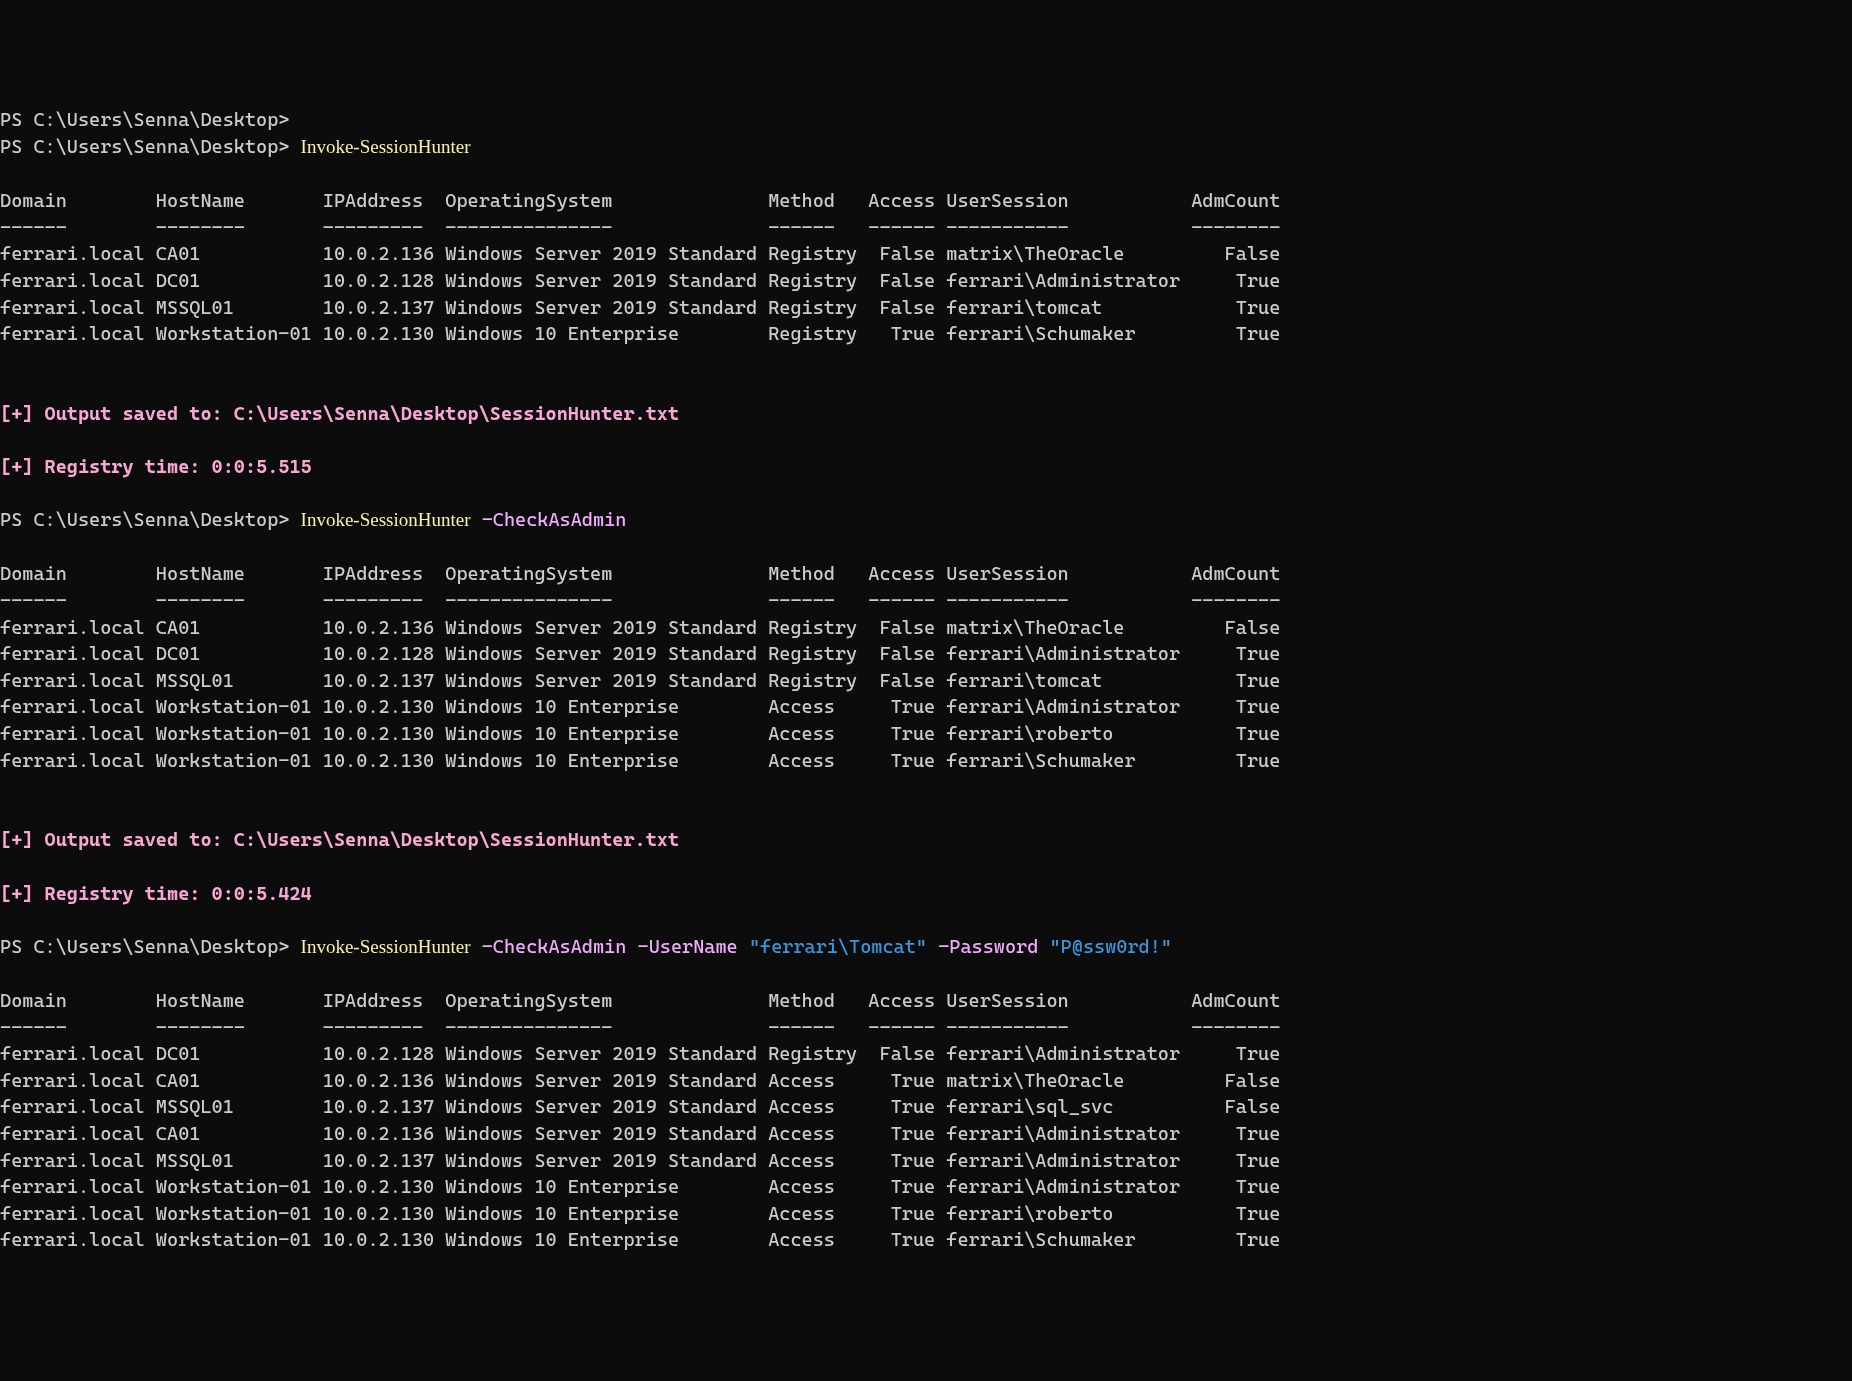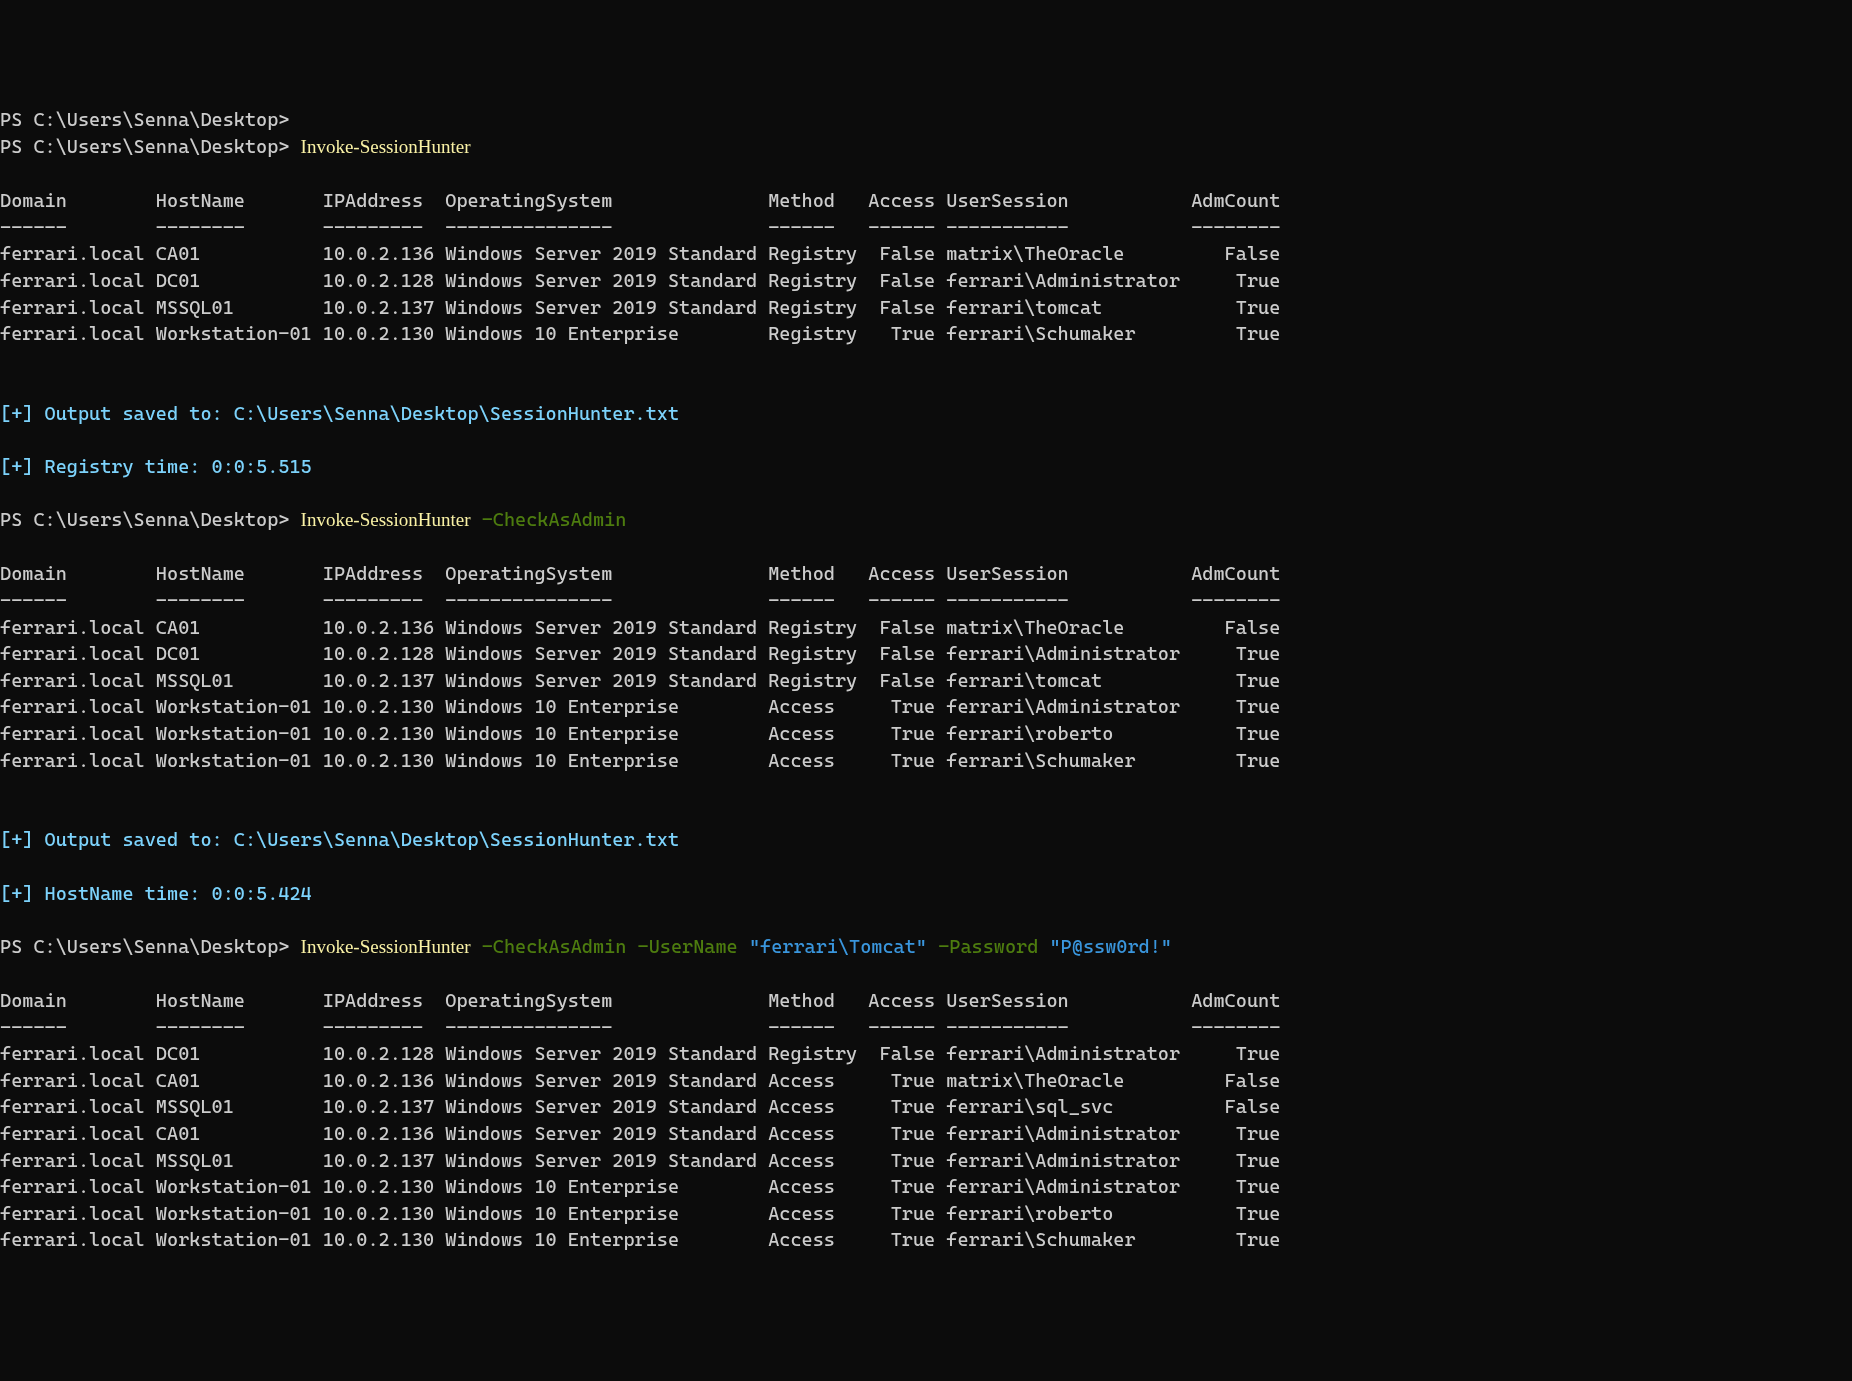--- a/index.html
+++ b/index.html
@@ -21,30 +21,31 @@
       padding: 0;
     }
     .prompt-prefix {
       color: #cccccc;
     }
     .command {
       color: #f9f1a5;
       font-family: Liberation Serif, serif;
     }
     .param {
-      color: #4d7c0f;
+      color: #f0abfc;
     }
     .string {
       color: #3a96dd;
     }
     .truncated {
       color: #cccccc;
     }
     .info-line {
-      color: #7dd3fc;
+      color: #f9a8d4;
+      font-weight: bold;
     }
   </style>
 </head>
 <body>
 
 
 
 <div class="terminal"><span class="truncated">PS C:\Users\Senna\Desktop&gt;</span>
 <span class="prompt-prefix">PS C:\Users\Senna\Desktop&gt;</span> <span class="command">Invoke-SessionHunter</span>
 
@@ -67,21 +68,21 @@
 <span id="body2">ferrari.local CA01           10.0.2.136 Windows Server 2019 Standard Registry  False matrix\TheOracle         False
 ferrari.local DC01           10.0.2.128 Windows Server 2019 Standard Registry  False ferrari\Administrator     True
 ferrari.local MSSQL01        10.0.2.137 Windows Server 2019 Standard Registry  False ferrari\tomcat            True
 ferrari.local Workstation-01 10.0.2.130 Windows 10 Enterprise        Access     True ferrari\Administrator     True
 ferrari.local Workstation-01 10.0.2.130 Windows 10 Enterprise        Access     True ferrari\roberto           True
 ferrari.local Workstation-01 10.0.2.130 Windows 10 Enterprise        Access     True ferrari\Schumaker         True</span>
 
 
 <span class="info-line">[+] Output saved to: C:\Users\Senna\Desktop\SessionHunter.txt</span>
 
-<span class="info-line">[+] HostName time: 0:0:5.424</span>
+<span class="info-line">[+] Registry time: 0:0:5.424</span>
 
 <span class="prompt-prefix">PS C:\Users\Senna\Desktop&gt;</span> <span class="command">Invoke-SessionHunter</span> <span class="param">-CheckAsAdmin</span> <span class="param">-UserName</span> <span class="string">"ferrari\Tomcat"</span> <span class="param">-Password</span> <span class="string">"P@ssw0rd!"</span>
 
 <span id="header3">Domain        HostName       IPAddress  OperatingSystem              Method   Access UserSession           AdmCount</span>
 <span id="sep3">------        --------       ---------  ---------------              ------   ------ -----------           --------</span>
 <span id="body3">ferrari.local DC01           10.0.2.128 Windows Server 2019 Standard Registry  False ferrari\Administrator     True
 ferrari.local CA01           10.0.2.136 Windows Server 2019 Standard Access     True matrix\TheOracle         False
 ferrari.local MSSQL01        10.0.2.137 Windows Server 2019 Standard Access     True ferrari\sql_svc          False
 ferrari.local CA01           10.0.2.136 Windows Server 2019 Standard Access     True ferrari\Administrator     True
 ferrari.local MSSQL01        10.0.2.137 Windows Server 2019 Standard Access     True ferrari\Administrator     True

